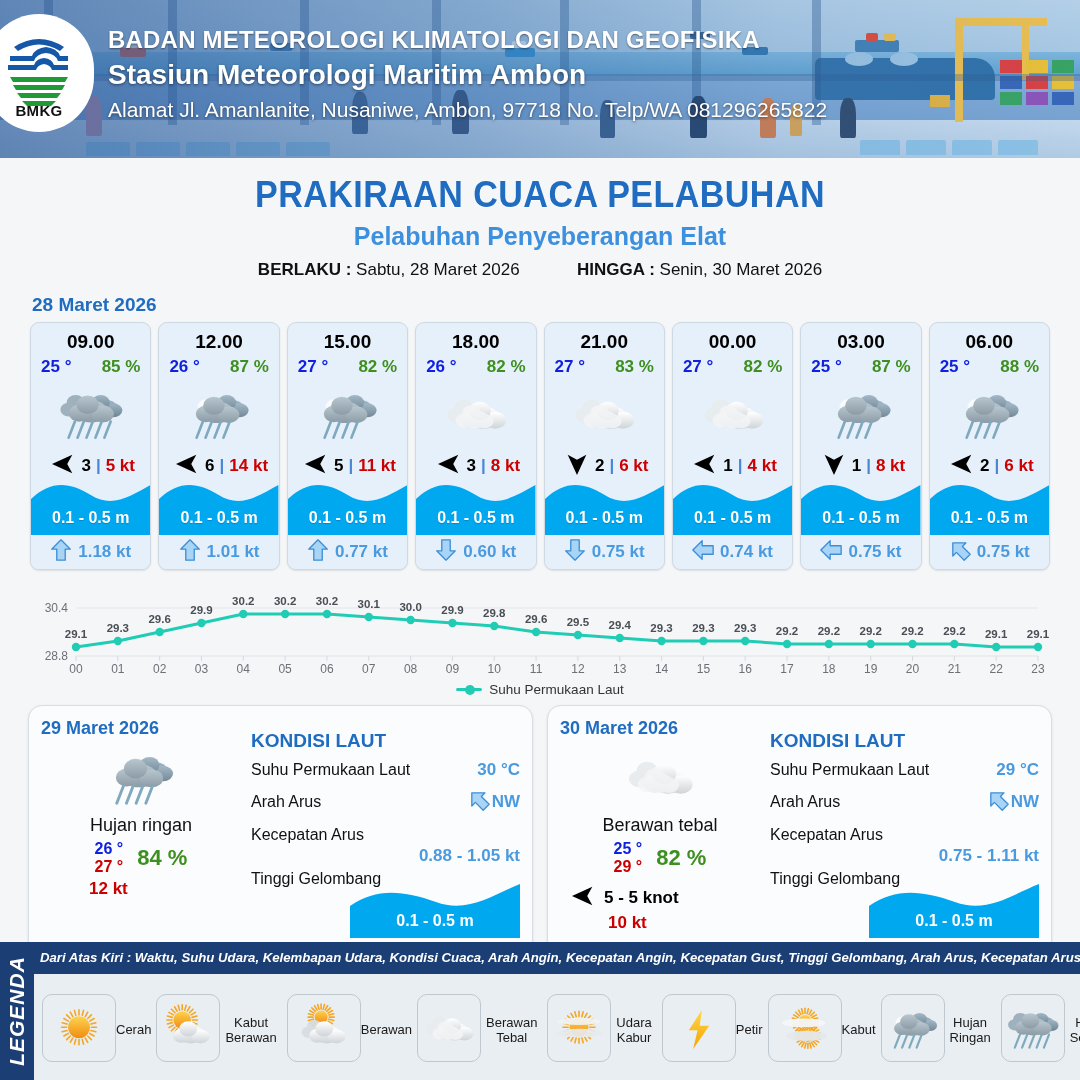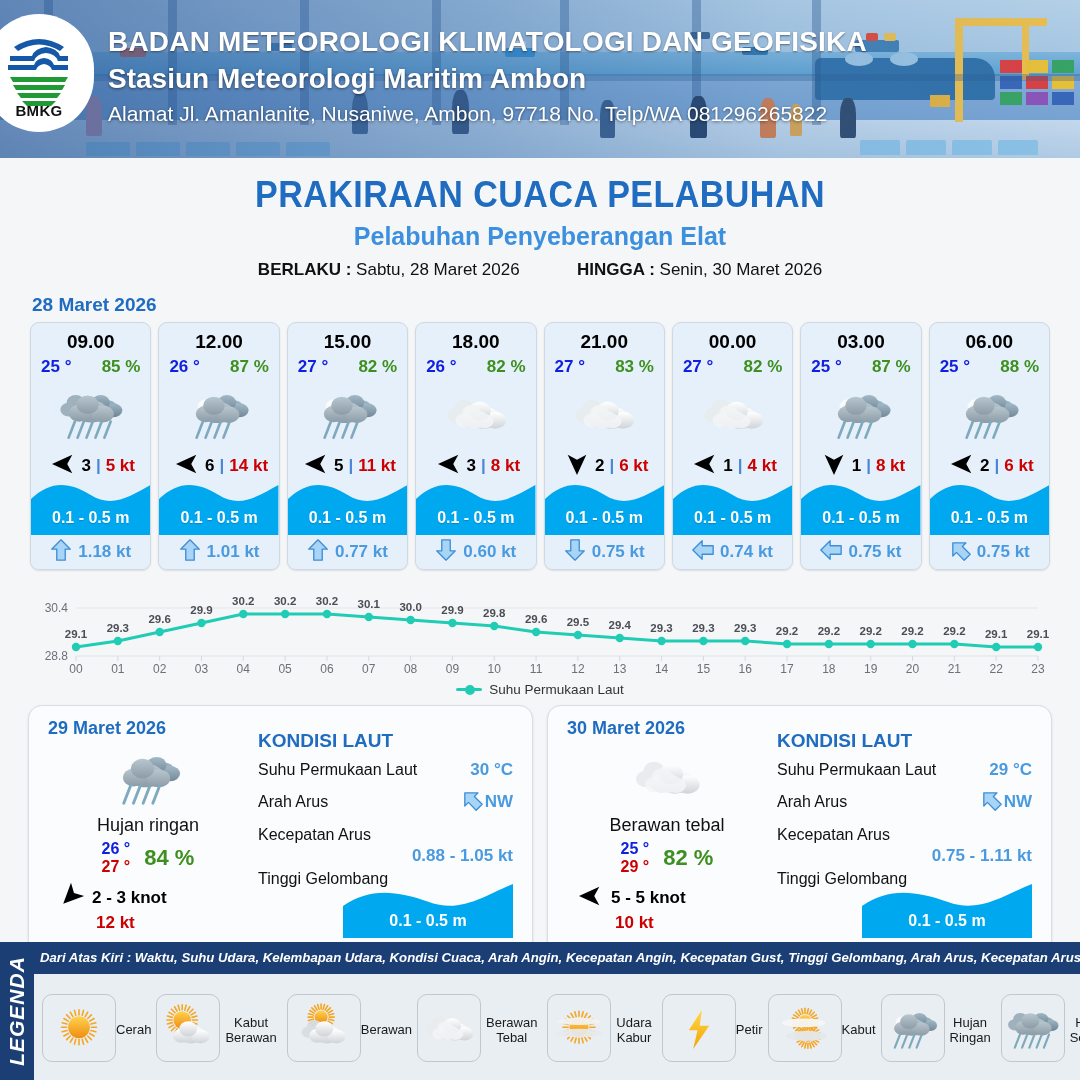--- a/index.html
+++ b/index.html
@@ -57,21 +57,21 @@
     display:flex; align-items:center; justify-content:center;
   }
   .logo-inner { width: 78px; height: 96px; position: relative; }
   .logo-txt {
     position:absolute; bottom: 2px; left: 0; width: 100%;
     text-align:center; font-size: 15px; font-weight: bold;
     color:#111; letter-spacing:.3px;
   }
   .hdr-text { position: absolute; left: 108px; top: 26px; }
   .hdr-l1 {
-    font-size: 28px; font-weight: bold; color:#fff; letter-spacing:.2px;
+    font-size: 24px; font-weight: bold; color:#fff; letter-spacing:.2px;
     text-shadow: 0 1px 2px rgba(0,0,0,.45);
   }
   .hdr-l2 {
     font-size: 28px; font-weight: bold; color:#fff; margin-top: 5px;
     text-shadow: 0 1px 3px rgba(0,0,0,.5);
   }
   .hdr-l3 {
     font-size: 21px; color:#fff; margin-top: 7px;
     text-shadow: 0 1px 3px rgba(0,0,0,.5);
   }
@@ -144,21 +144,21 @@
   .legend-line { width: 26px; height: 3px; background:#21ccb4; position:relative; border-radius:2px;}
   .legend-line::after{
     content:''; position:absolute; left: 9px; top:-3.5px; width:10px; height:10px;
     border-radius:50%; background:#21ccb4;
   }
 
   
   .dailies { display:flex; gap: 14px; padding: 8px 28px 0 28px; }
   .daily {
     flex:1 1 0; background:#fbfcfd; border:1px solid #d7dee6; border-radius:14px;
-    height: 250px; padding: 12px 19px; display:flex; box-shadow: 0 1px 3px rgba(0,0,0,.09);
+    height: 250px; padding: 12px 12px; display:flex; box-shadow: 0 1px 3px rgba(0,0,0,.09);
     position: relative;
   }
   .d-left { width: 200px; position:relative; }
   .d-date { font-size: 18px; font-weight:bold; color:#1f6cc0; }
   .d-icon { height: 72px; display:flex; align-items:center; justify-content:center; margin-top: 2px;}
   .d-cond { text-align:center; font-size: 18px; color:#111; margin-top: 2px; }
   .d-temps { display:flex; align-items:center; gap: 14px; justify-content:center; margin-top: 4px; }
   .d-tcol { line-height: 1.15; }
   .d-tmin { font-size: 16px; font-weight:bold; color:#1020e0; }
   .d-tmax { font-size: 16px; font-weight:bold; color:#cc0000; }
@@ -1120,28 +1120,20 @@
           </svg>
         </div>
       <div class="d-cond">Hujan ringan</div>
       <div class="d-temps">
         <div class="d-tcol">
           <div class="d-tmin">26 °</div>
           <div class="d-tmax">27 °</div>
         </div>
         <div class="d-hum">84 %</div>
       </div>
-      <div class="d-wind">
-        <span><svg viewBox="0 0 30 26" width="26" height="22" aria-hidden="true">
-    <g transform="rotate(-45 15 13)">
-      <path d="M2 13 L26 2 L20 13 L26 24 Z" fill="#000"></path>
-    </g>
-            </svg></span>
-        <span class="rng">2  - 3 knot</span>
-      </div>
       <div class="d-gust">12 kt</div>
     </div>
     <div class="d-right">
       <div class="d-ktitle">KONDISI LAUT</div>
       <div class="d-row">
         <span class="d-rl">Suhu Permukaan Laut</span>
         <span class="d-rv">30 °C</span>
       </div>
       <div class="d-row">
         <span class="d-rl">Arah Arus</span>

